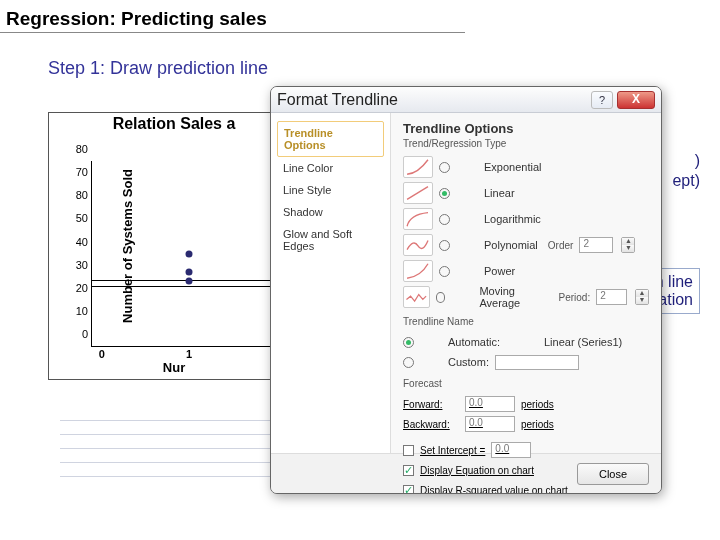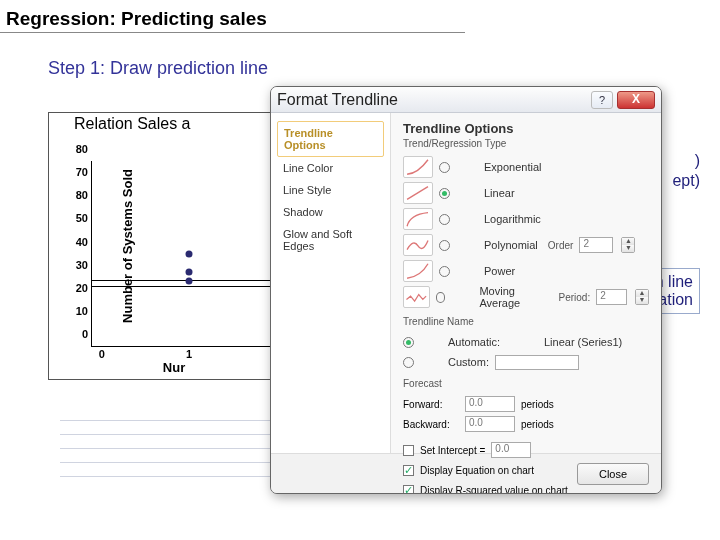--- a/index.html
+++ b/index.html
@@ -2,25 +2,25 @@
 <html><head>
 <meta charset="utf-8">
 <style>
   * { box-sizing: border-box; margin: 0; padding: 0; }
   body { width: 720px; height: 540px; background: #fdfdfd; font-family: Arial, sans-serif; position: relative; overflow: hidden; }
   .slide { position: absolute; top: 0; left: 0; width: 720px; height: 540px; background: #fff; }
   .title { position: absolute; top: 8px; left: 6px; font-size: 19px; font-weight: bold; color: #000; }
   .title-rule { position: absolute; top: 32px; left: 0; width: 465px; height: 1px; background: #888; }
   .subtitle { position: absolute; top: 58px; left: 48px; font-size: 18px; color: #333399; }
   .chart-box { position: absolute; top: 112px; left: 48px; width: 252px; height: 268px; border: 1px solid #555; background: #fff; }
-  .chart-title { position: absolute; top: 2px; left: 50%; transform: translateX(-50%); font-size: 16px; font-weight: normal; width: 200px; line-height: 1.15; }
+  .chart-title { position: absolute; top: 2px; left: 50%; transform: translateX(-50%); font-size: 16px; font-weight: bold; text-align: center; width: 200px; line-height: 1.15; }
   .ylabel { position: absolute; left: 2px; top: 50%; transform: translateY(-50%) rotate(-90deg); transform-origin: center; font-size: 13px; font-weight: bold; white-space: nowrap; }
   .xlabel { position: absolute; bottom: 4px; left: 50%; transform: translateX(-50%); font-size: 13px; font-weight: bold; }
   .plot { position: absolute; left: 42px; top: 48px; width: 195px; height: 186px; border-left: 1.5px solid #000; border-bottom: 1.5px solid #000; }
-  .tick-y { position: absolute; right: 100%; padding-right: 4px; font-size: 11px; font-weight: bold; transform: translateY(-50%); text-align: center; }
+  .tick-y { position: absolute; right: 100%; padding-right: 4px; font-size: 11px; font-weight: normal; transform: translateY(-50%); text-align: center; }
   .tick-x { position: absolute; top: 100%; padding-top: 2px; font-size: 11px; font-weight: bold; transform: translateX(-50%); }
   .pt { position: absolute; width: 7px; height: 7px; border-radius: 50%; background: #2a2a70; transform: translate(-50%, 50%); }
   .reg-line { position: absolute; height: 1px; background: #000; }
   .side-note { position: absolute; right: 20px; font-size: 16px; color: #1f1f7a; }
   .side-box { position: absolute; right: 20px; font-size: 16px; color: #1f1f7a; text-align: right; border: 1px solid #99aacc; padding: 4px 6px; }
   .grid-lines { position: absolute; left: 60px; top: 420px; width: 600px; }
   .gl { height: 1px; background: #d0d4e0; margin-bottom: 13px; }
 
   
   .dlg { position: absolute; top: 86px; left: 270px; width: 392px; height: 408px; background: #f6f6f6; border: 1px solid #666; border-radius: 7px; box-shadow: 2px 3px 12px rgba(0,0,0,0.35); overflow: hidden; font-size: 11px; }
@@ -42,21 +42,21 @@
   .radio { width: 11px; height: 11px; border-radius: 50%; border: 1px solid #777; display: inline-block; position: relative; }
   .radio.checked::after { content: ""; position: absolute; top: 2px; left: 2px; width: 5px; height: 5px; border-radius: 50%; background: #3b6; }
   .opt-label { font-size: 11px; color: #333; padding-left: 28px; }
   .num-field { width: 34px; height: 16px; border: 1px solid #aaa; background: #fff; font-size: 10px; padding: 0 3px; color: #777; }
   .small-label { font-size: 10px; color: #555; margin-left: 4px; }
   .stepper { display: inline-flex; flex-direction: column; border: 1px solid #aaa; border-radius: 2px; margin-left: 2px; }
   .stepper div { width: 12px; height: 7px; font-size: 7px; line-height: 6px; text-align: center; background: linear-gradient(#fafafa,#e3e3e3); color: #555; }
   .sec2 { margin-top: 6px; }
   .tn-row { display: flex; align-items: center; gap: 6px; height: 20px; }
   .tn-input { width: 84px; height: 15px; border: 1px solid #aaa; background: #fff; }
-  .fc-row { display: flex; align-items: center; gap: 6px; height: 20px; font-size: 10px; }
+  .fc-row { display: flex; align-items: center; gap: 6px; height: 20px; font-size: 10px; text-decoration: underline; }
   .chk { width: 11px; height: 11px; border: 1px solid #777; display: inline-block; background: #fff; position: relative; }
   .chk.checked::after { content: "✓"; position: absolute; top: -2px; left: 0; font-size: 11px; color: #2a6; }
   .dlg-foot { height: 40px; border-top: 1px solid #ddd; display: flex; align-items: center; justify-content: flex-end; padding: 0 12px; background: #f2f2f2; }
   .close-btn { width: 72px; height: 22px; border: 1px solid #999; background: linear-gradient(#fafafa,#e6e6e6); border-radius: 3px; font-size: 11px; }
 </style>
 </head>
 <body>
 
 <div class="slide">
   <div class="title">Regression: Predicting sales</div>

